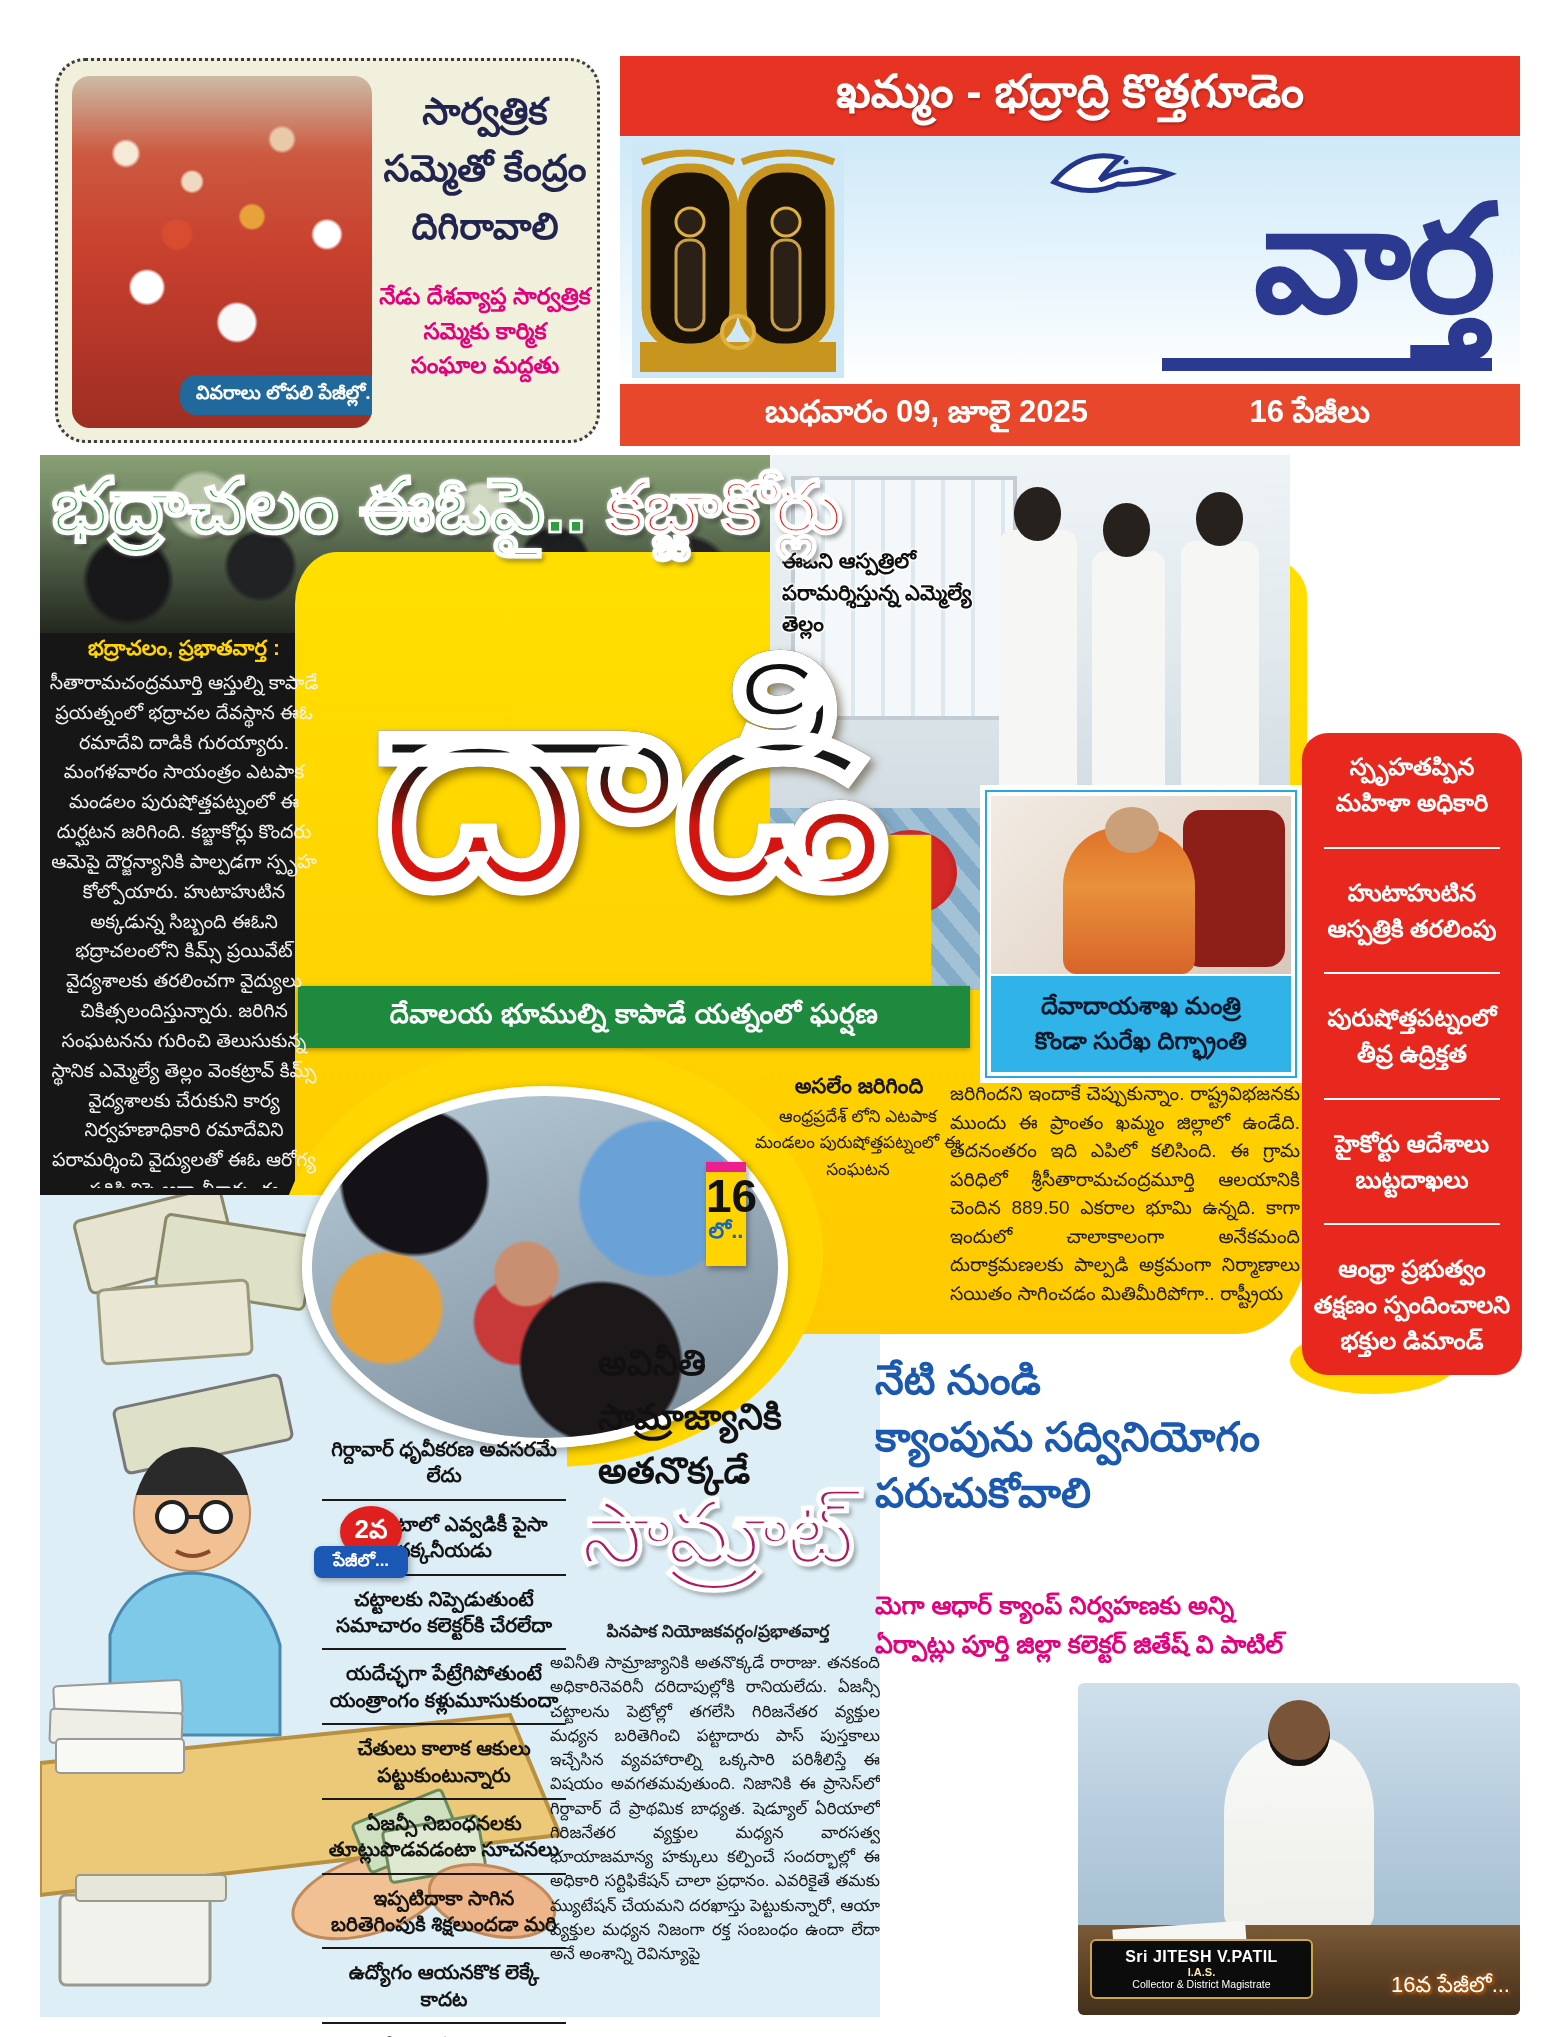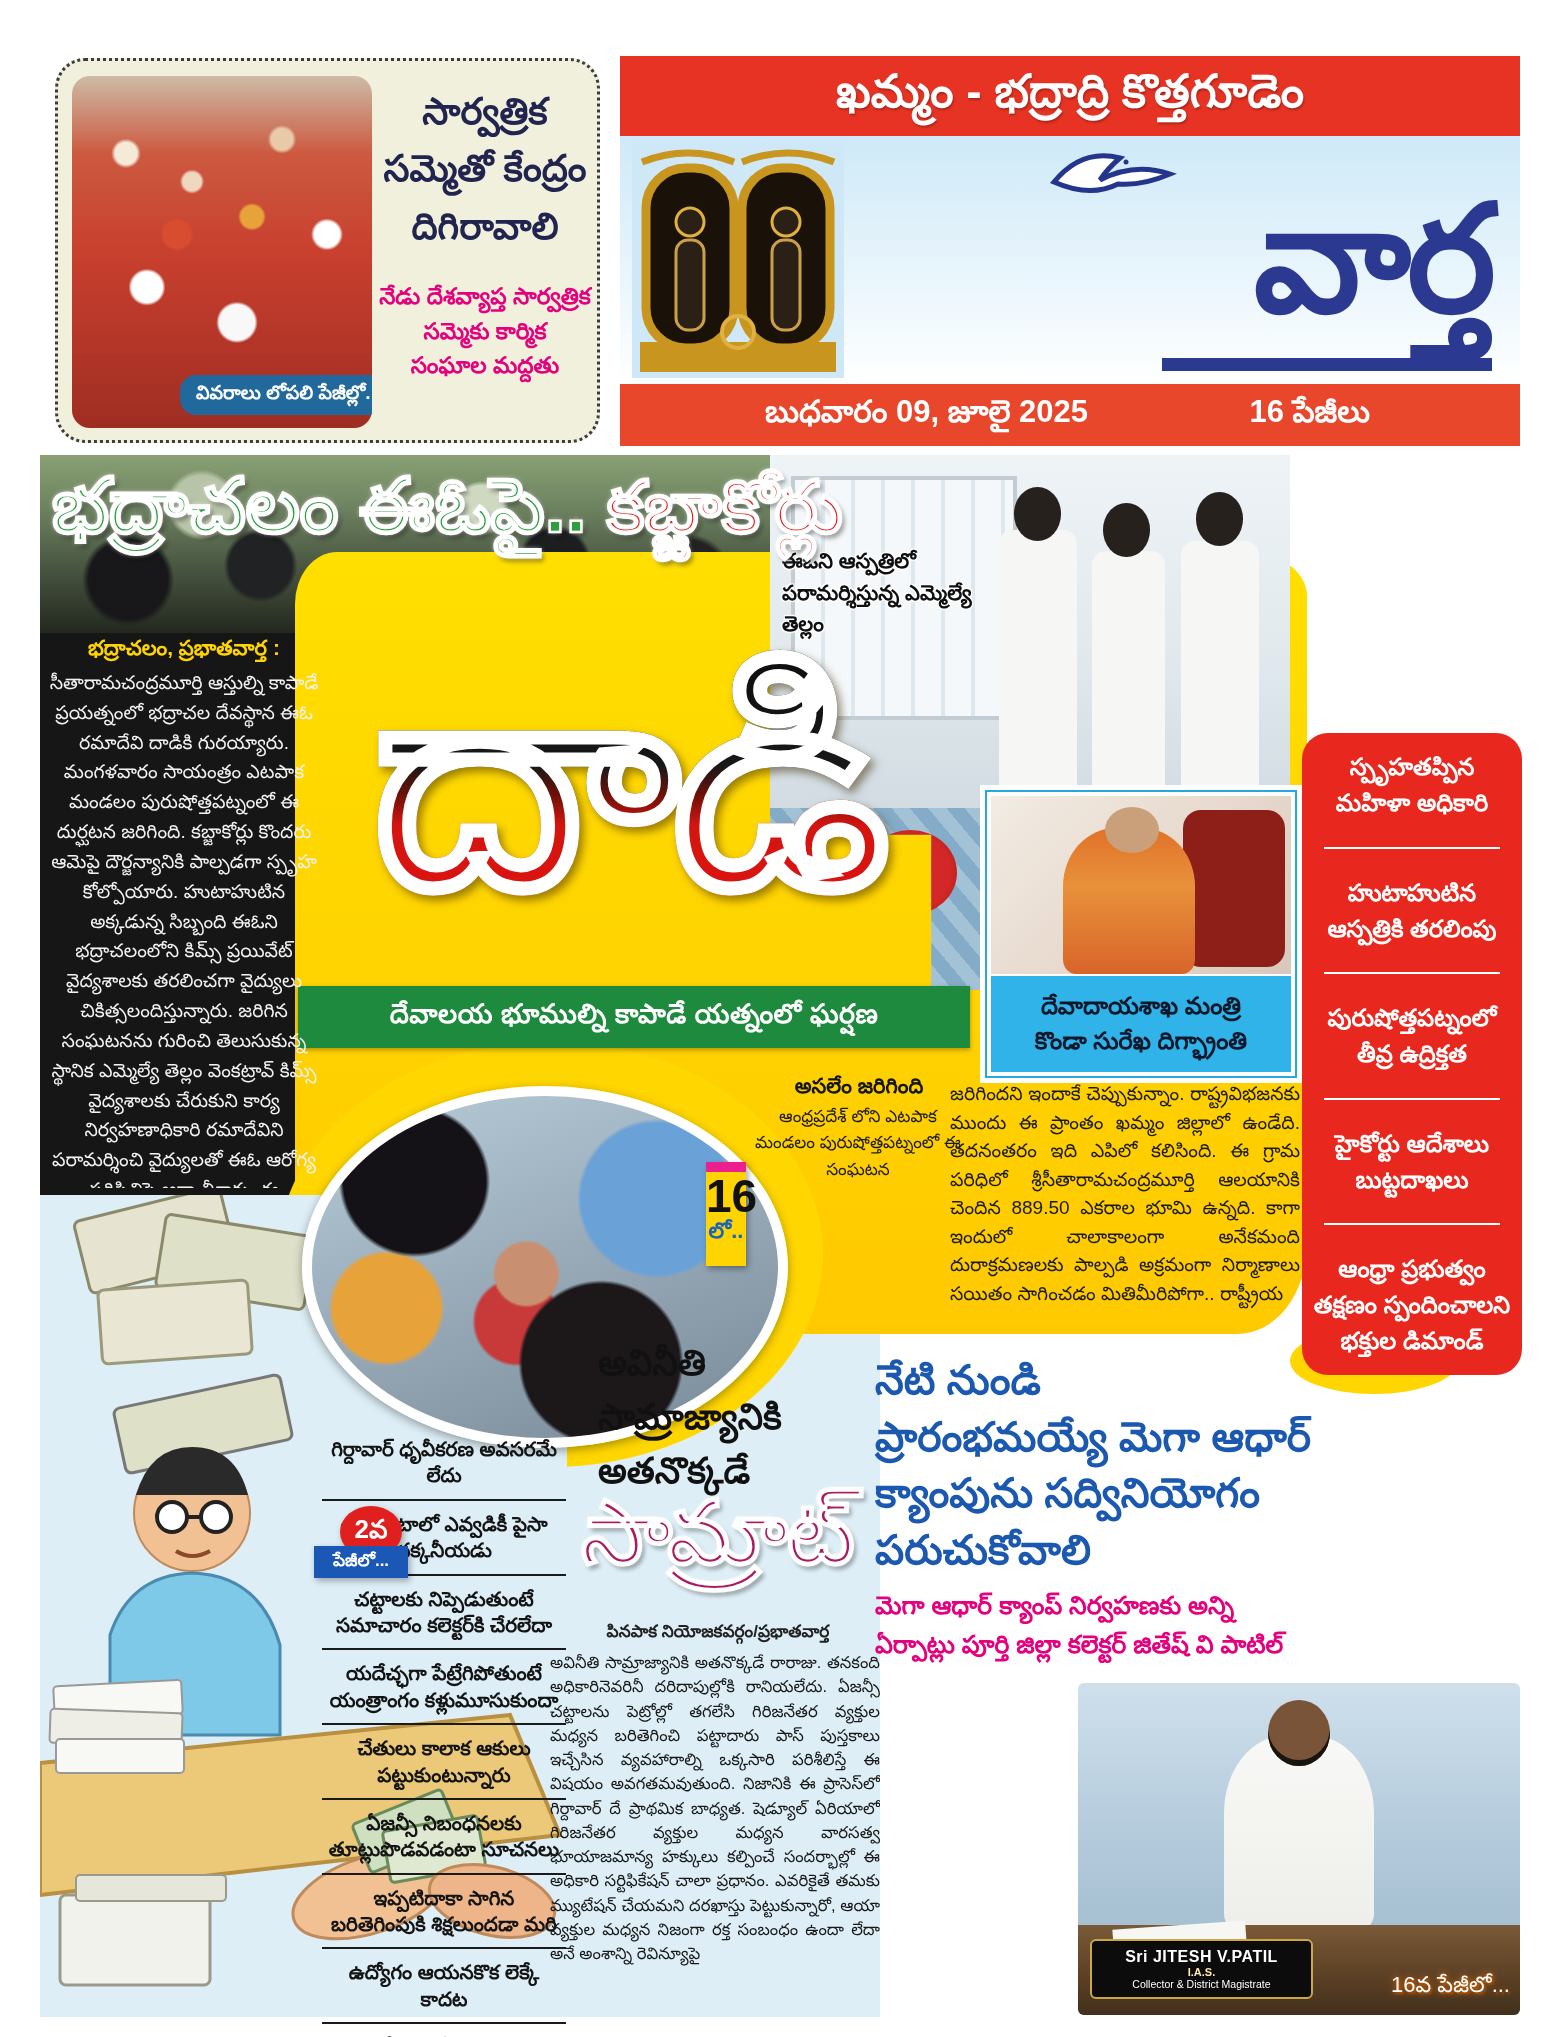--- a/index.html
+++ b/index.html
@@ -197,21 +197,21 @@
   #cartoon{left:40px;top:1195px;width:527px;height:822px;z-index:2;}
   #bullets{left:322px;top:1426px;width:244px;z-index:3;}
   .bullet{color:#141414;font-size:20px;font-weight:600;line-height:1.32;
     text-align:center;padding:10px 2px;border-bottom:2.5px solid #1a1a1a;}
   .bullet:last-child{border-bottom:none;}
   #page-2-badge{left:314px;top:1506px;width:96px;height:92px;z-index:4;filter:drop-shadow(2px 3px 3px rgba(0,0,0,.3));}
   #page-2-badge .circ{position:absolute;left:26px;top:0;width:62px;height:52px;background:#e01f1f;
     border-radius:50%;display:flex;align-items:center;justify-content:center;
     color:#fff;font-size:26px;font-weight:800;}
   #page-2-badge .tab{position:absolute;left:0;top:40px;width:94px;height:32px;background:#1b57b5;
-    border-radius:0;display:flex;align-items:center;justify-content:center;
+    border-radius:8px;display:flex;align-items:center;justify-content:center;
     color:#fff;font-size:17px;font-weight:700;}
 
   #samrat-kicker{left:598px;top:1336px;width:272px;z-index:3;
     color:#111;font-size:36px;font-weight:800;line-height:1.5;}
   #samrat-title{left:552px;top:1482px;width:330px;z-index:3;text-align:center;
     color:#aa1b61;font-size:88px;font-weight:800;letter-spacing:-2px;
     -webkit-text-stroke:2px #ffffff;
     text-shadow:0 0 4px rgba(255,255,255,.8),3px 4px 4px rgba(0,0,0,.35);}
   #samrat-dateline{left:556px;top:1622px;width:324px;z-index:3;text-align:center;
     color:#222;font-size:17px;font-weight:700;}
@@ -412,21 +412,20 @@
   <div>అవినీతి</div>
   <div>సామ్రాజ్యానికి</div>
   <div>అతనొక్కడే</div>
 </div>
 <div class="abs" id="samrat-title">సామ్రాట్</div>
 <div class="abs" id="samrat-dateline">పినపాక నియోజకవర్గం/ప్రభాతవార్త</div>
 <div class="abs" id="samrat-body">అవినీతి సామ్రాజ్యానికి అతనొక్కడే రారాజు. తనకంది అధికారినెవరినీ దరిదాపుల్లోకి రానియలేదు. ఏజన్సీ చట్టాలను పెట్రోల్లో తగలేసి గిరిజనేతర వ్యక్తుల మధ్యన బరితెగించి పట్టాదారు పాస్ పుస్తకాలు ఇచ్చేసిన వ్యవహారాల్ని ఒక్కసారి పరిశీలిస్తే ఈ విషయం అవగతమవుతుంది. నిజానికి ఈ ప్రాసెస్‌లో గిర్దావార్ దే ప్రాథమిక బాధ్యత. షెడ్యూల్ ఏరియాలో గిరిజనేతర వ్యక్తుల మధ్యన వారసత్వ భూయాజమాన్య హక్కులు కల్పించే సందర్భాల్లో ఈ అధికారి సర్టిఫికేషన్ చాలా ప్రధానం. ఎవరికైతే తమకు మ్యుటేషన్ చేయమని దరఖాస్తు పెట్టుకున్నారో, ఆయా వ్యక్తుల మధ్యన నిజంగా రక్త సంబంధం ఉందా లేదా అనే అంశాన్ని రెవిన్యూపై</div>
 
 <div class="abs" id="aadhaar-headline">
   <div>నేటి నుండి</div>
-  <div>ప్రారంభమయ్యే మెగా ఆధార్</div>
   <div>క్యాంపును సద్వినియోగం</div>
   <div>పరుచుకోవాలి</div>
 </div>
 <div class="abs" id="aadhaar-subhead">
   <div>మెగా ఆధార్ క్యాంప్ నిర్వహణకు అన్ని</div>
   <div>ఏర్పాట్లు పూర్తి జిల్లా కలెక్టర్ జితేష్ వి పాటిల్</div>
 </div>
 
 <div class="abs" id="collector-photo">
   <div class="c-figure"></div>

